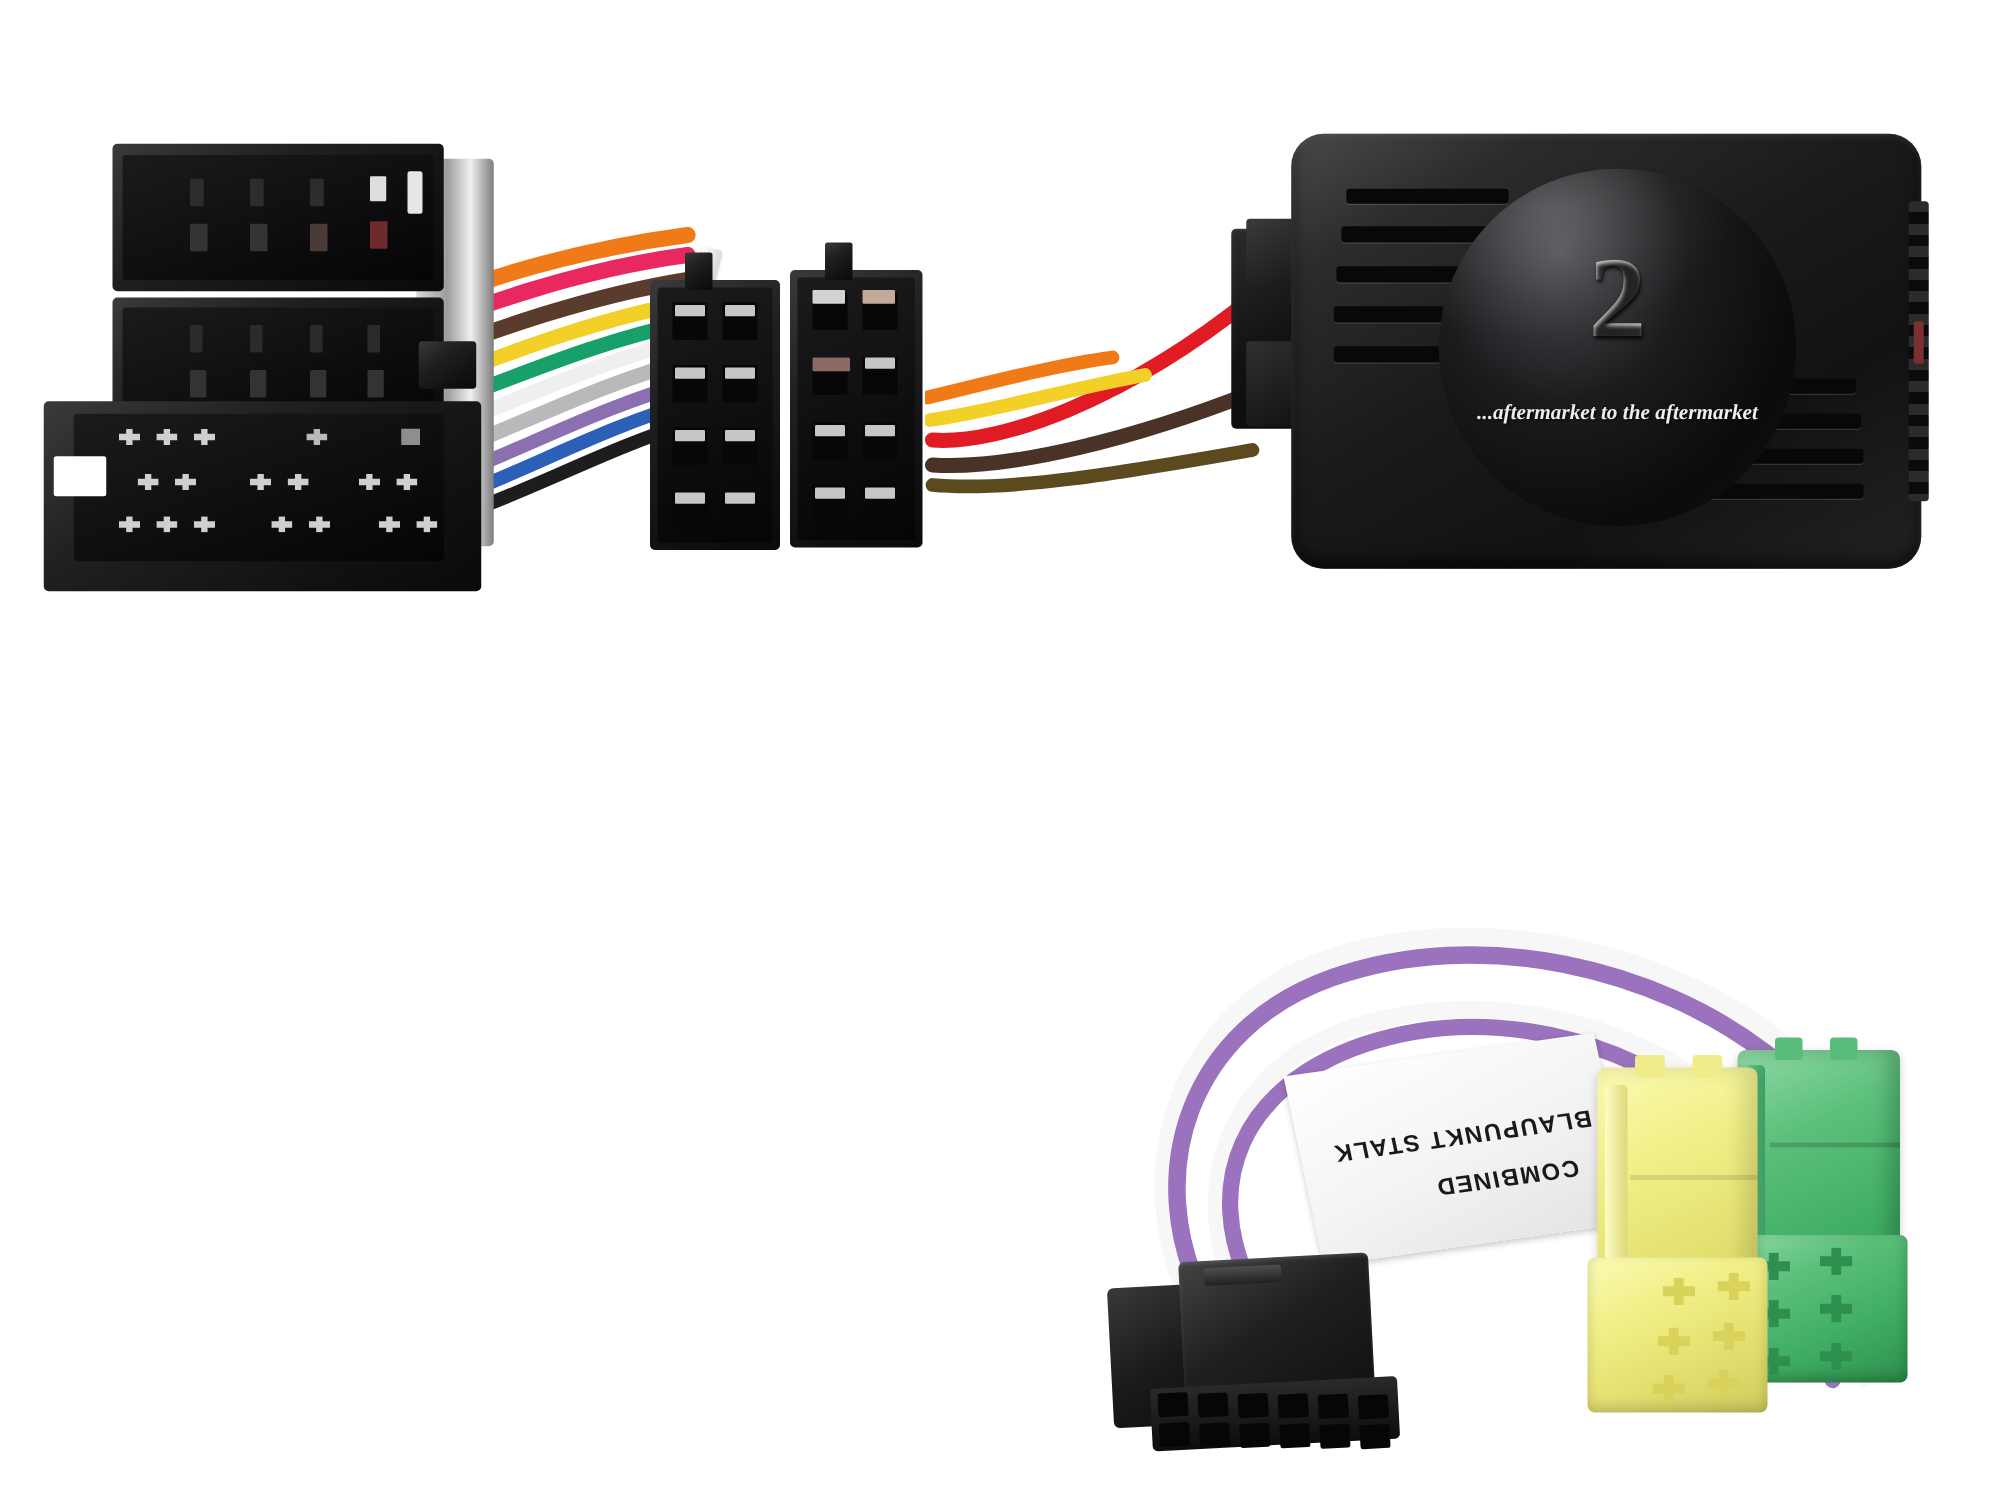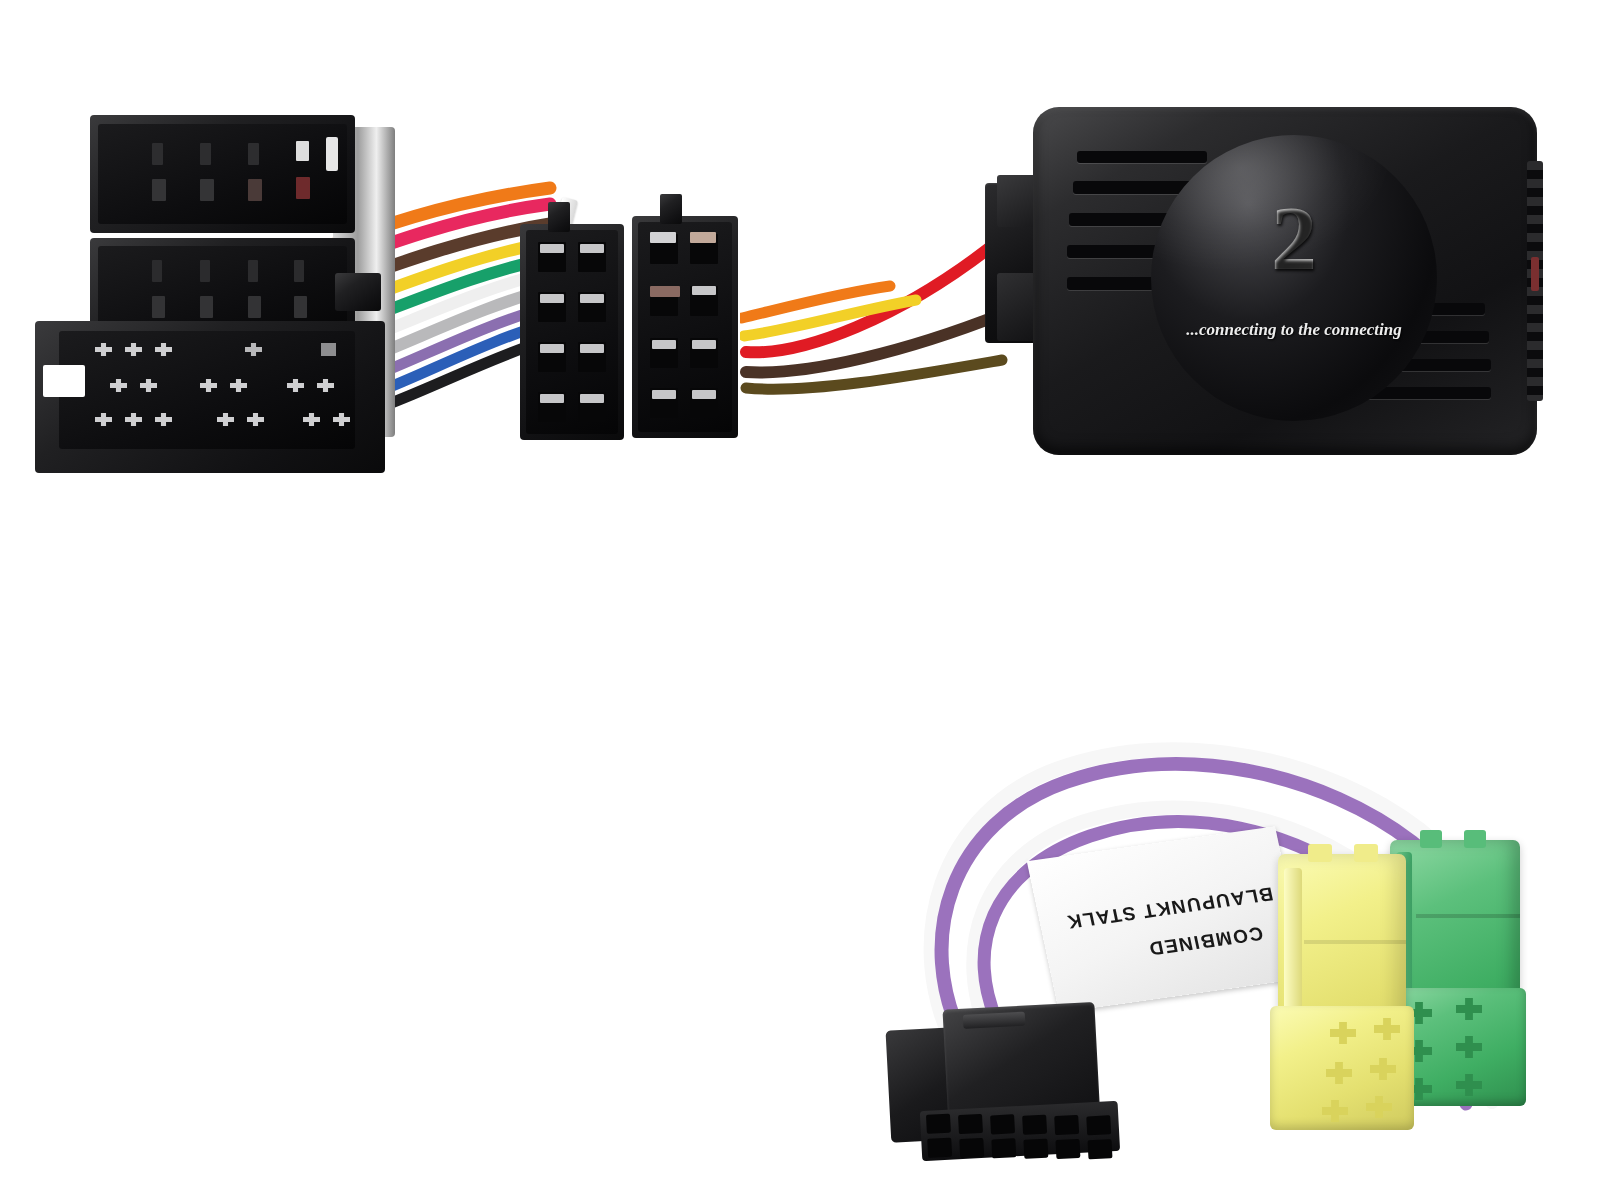--- a/index.html
+++ b/index.html
@@ -213,21 +213,21 @@
         <div class="vent" style="left:326px;top:224px;width:130px;height:12px;"></div>
         <div class="vent" style="left:322px;top:252px;width:136px;height:12px;"></div>
         <div class="vent" style="left:320px;top:280px;width:138px;height:12px;"></div>
 
         <div class="disc" style="left:118px;top:28px;width:286px;height:286px;">
           <div class="disc-gloss"></div>
           <div class="brand-wrap">
             <div style="position:relative;height:124px;">
               <div class="brand-big" style="position:absolute;left:0;right:0;top:10px;">2</div>
             </div>
-            <div class="brand-tag" style="margin-top:4px;">...connecting to the connecting</div>
+            <div class="brand-tag" style="margin-top:4px;">...aftermarket to the aftermarket</div>
           </div>
         </div>
 
         <div class="abs" style="right:-6px;top:54px;width:16px;height:240px;border-radius:3px;
                     background:repeating-linear-gradient(180deg,#2b2b2d 0 9px,#0b0b0d 9px 18px);"></div>
         <div class="abs" style="right:-2px;top:150px;width:8px;height:34px;background:#7a2f30;border-radius:2px;"></div>
       </div>
     </div>
   </div>
 

